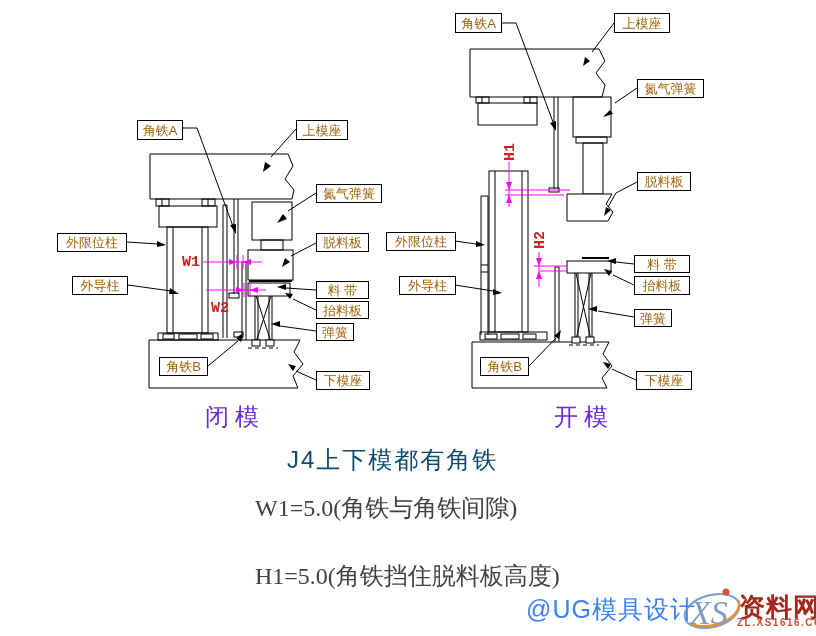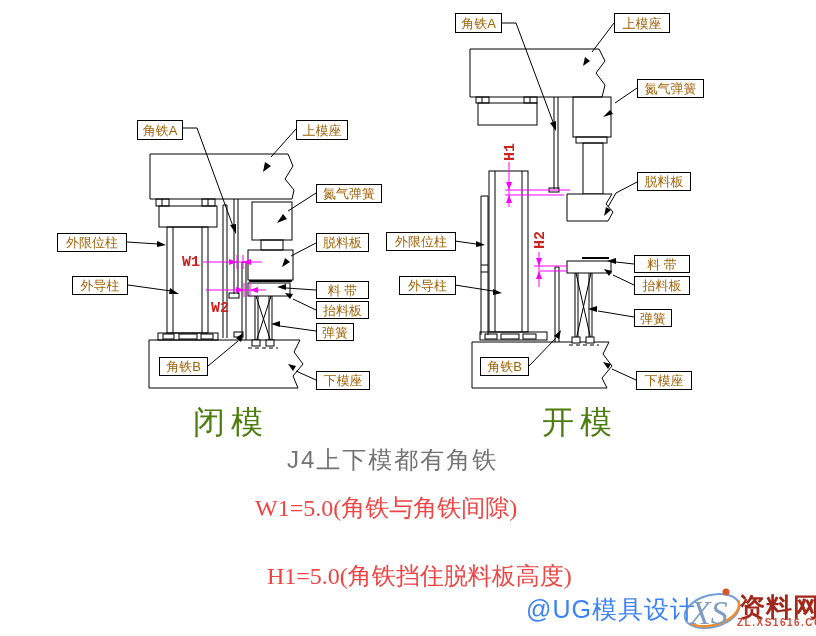--- a/index.html
+++ b/index.html
@@ -6,23 +6,23 @@
   #page{position:relative;width:816px;height:636px;background:#ffffff;overflow:hidden;
         font-family:"Liberation Sans",sans-serif;}
   #linework{position:absolute;left:0;top:0;z-index:1;}
   .lbl{position:absolute;z-index:2;border:1px solid #000;background:#fff;box-sizing:border-box;
        display:flex;align-items:center;justify-content:center;font-size:13px;color:#a16207;
        white-space:nowrap;line-height:1;}
   .dim{position:absolute;z-index:2;color:#cc2222;font-family:"Liberation Mono",monospace;
        font-size:15px;font-weight:bold;display:flex;align-items:center;justify-content:center;
        white-space:nowrap;}
   .dim.vert{transform:rotate(-90deg);}
-  .dtitle{position:absolute;z-index:2;font-size:32px;color:#4d7c0f;letter-spacing:6px;white-space:nowrap;}
-  .caption{position:absolute;z-index:2;font-size:24px;color:#737373;letter-spacing:2px;white-space:nowrap;}
-  .note{position:absolute;z-index:2;font-size:24px;color:#ef4444;font-family:"Liberation Serif",serif;
+  .dtitle{position:absolute;z-index:2;font-size:24px;color:#6d28d9;letter-spacing:6px;white-space:nowrap;margin-left:12px;}
+  .caption{position:absolute;z-index:2;font-size:24px;color:#0c4a6e;letter-spacing:2px;white-space:nowrap;}
+  .note{position:absolute;z-index:2;font-size:24px;color:#404040;font-family:"Liberation Serif",serif;
         white-space:nowrap;}
   .wm-gray{position:absolute;z-index:3;font-size:25px;color:#3b82f6;letter-spacing:1px;white-space:nowrap;}
   .wm-logo{position:absolute;z-index:4;}
   .wm-brand{position:absolute;z-index:4;font-size:26px;font-weight:bold;color:#a1281a;
             letter-spacing:1px;white-space:nowrap;}
   .wm-url{position:absolute;z-index:4;font-size:10px;font-weight:bold;color:#c94f3d;
           letter-spacing:1.5px;white-space:nowrap;}
 </style>
 </head>
 <body>
@@ -217,21 +217,21 @@
   <div class="dim" style="left:180px;top:300px;width:24px;height:16px;margin-left:28px;">W2</div>
   <div class="dim vert" style="left:496px;top:144px;width:28px;height:16px;">H1</div>
   <div class="dim vert" style="left:526px;top:232px;width:28px;height:16px;">H2</div>
 
   <div class="dtitle" style="left:193px;top:401px;">闭模</div>
   <div class="dtitle" style="left:542px;top:401px;">开模</div>
 
   <div class="caption" style="left:287px;top:444px;">J4上下模都有角铁</div>
 
   <div class="note" style="left:255px;top:492px;">W1=5.0(角铁与角铁间隙)</div>
-  <div class="note" style="left:255px;top:560px;margin-left:12px;">H1=5.0(角铁挡住脱料板高度)</div>
+  <div class="note" style="left:255px;top:560px;">H1=5.0(角铁挡住脱料板高度)</div>
 
   <div class="wm-gray" style="left:526px;top:593px;">@UG模具设计</div>
 
   <svg class="wm-logo" style="left:681px;top:586px;" width="62" height="50" viewBox="0 0 62 50">
     <ellipse cx="31" cy="25" rx="28" ry="16" transform="rotate(-15 31 25)" stroke="#5a8fd0" stroke-width="2" fill="none" opacity="0.85"></ellipse>
     <path d="M57,14 A28,16 -15 0 1 9,37" stroke="#ef8f2b" stroke-width="2.5" fill="none"></path>
     <circle cx="45" cy="6" r="3.5" fill="#d9542b"></circle>
     <text x="9" y="38" font-size="34" font-style="italic" font-family="Liberation Serif,serif" fill="#7c9cc4">XS</text>
   </svg>
 

